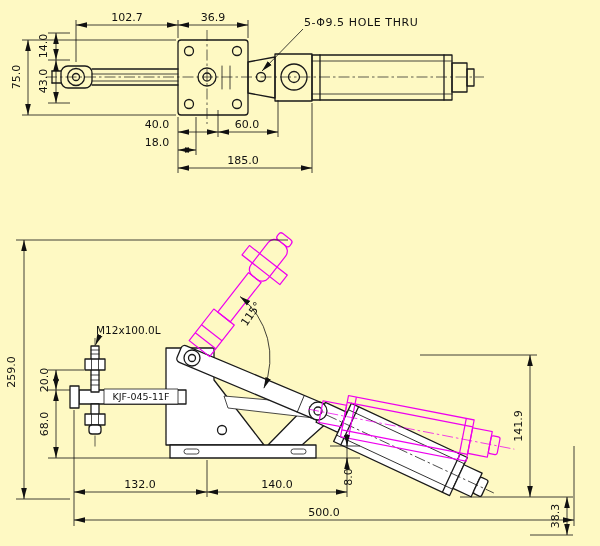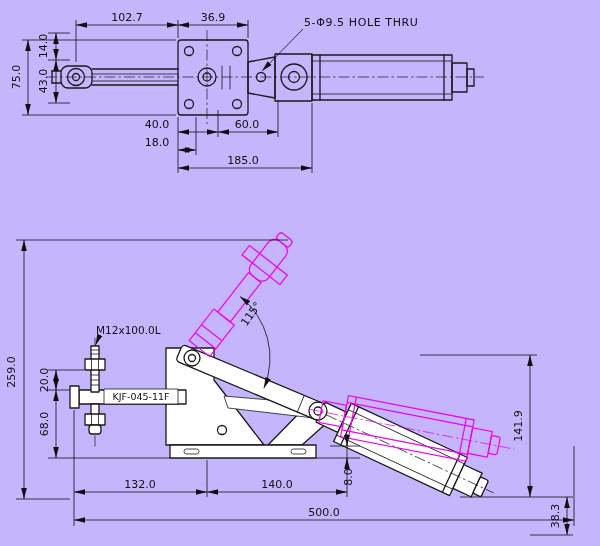--- a/index.html
+++ b/index.html
@@ -1,17 +1,17 @@
 <!DOCTYPE html>
 <html><head>
 <meta charset="utf-8">
 <style>
   *{margin:0;padding:0;box-sizing:border-box}
   body{background:#ffffff}
-  .stage{position:relative;width:600px;height:546px;background:#c4b5fd;overflow:hidden;font-family:"DejaVu Sans",sans-serif}
+  .stage{position:relative;width:600px;height:546px;background:#fef9c3;overflow:hidden;font-family:"DejaVu Sans",sans-serif}
   svg{display:block}
   .obj{fill:none;stroke:#1a1a1a;stroke-width:1.3;stroke-linejoin:round;stroke-linecap:round}
   .objf{fill:#ffffff;stroke:#1a1a1a;stroke-width:1.3;stroke-linejoin:round}
   .thin{stroke-width:0.8}
   .cl{fill:none;stroke:#1a1a1a;stroke-width:0.7;stroke-dasharray:11 3 2.5 3}
   .ph{fill:none;stroke:#ee00ee;stroke-width:1.2;stroke-linejoin:round}
   .phc{fill:none;stroke:#ee00ee;stroke-width:0.7;stroke-dasharray:11 3 2.5 3}
   .dim line,.dim path{fill:none;stroke:#111111;stroke-width:0.8}
   .dim text{font-size:11px;fill:#111;font-family:"DejaVu Sans",sans-serif}
   text.note{letter-spacing:0.6px}

